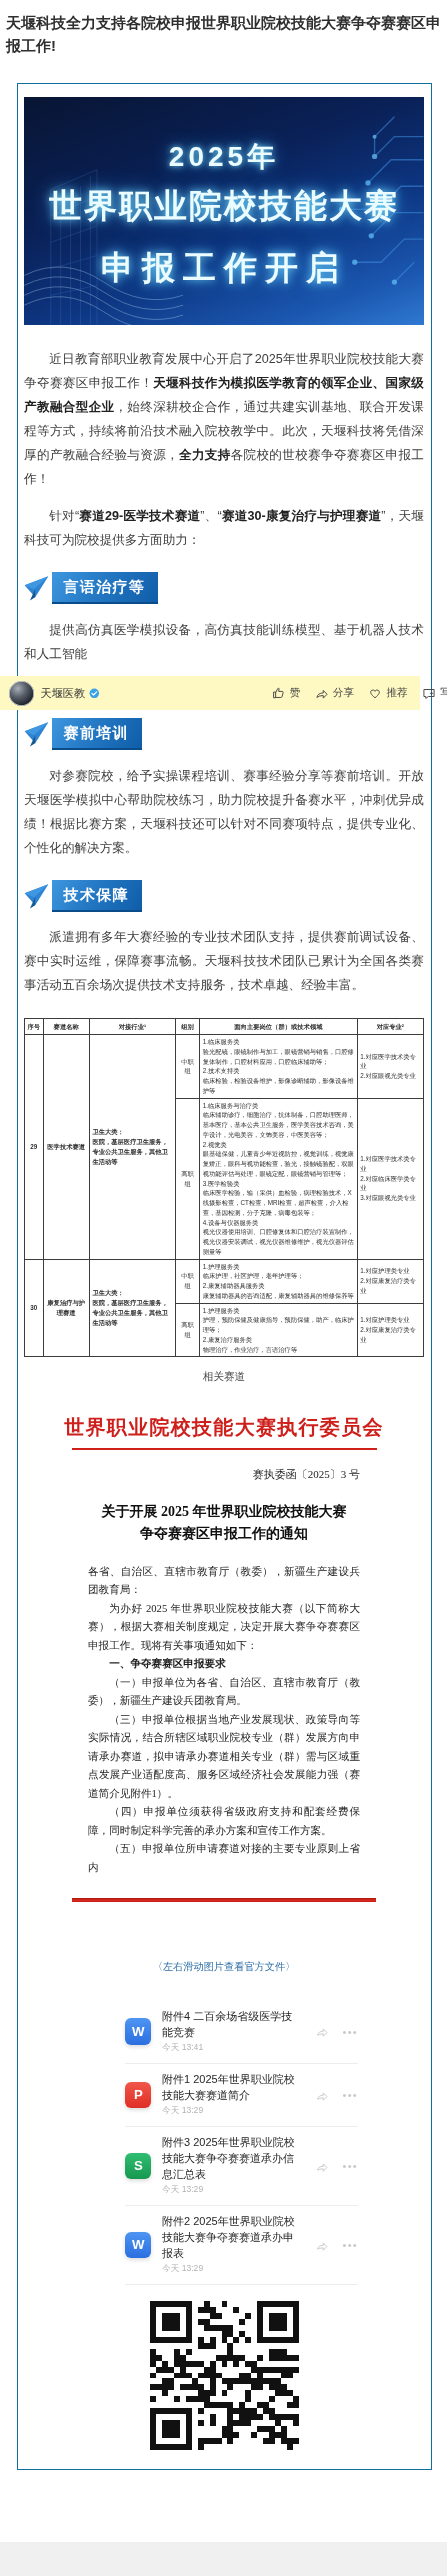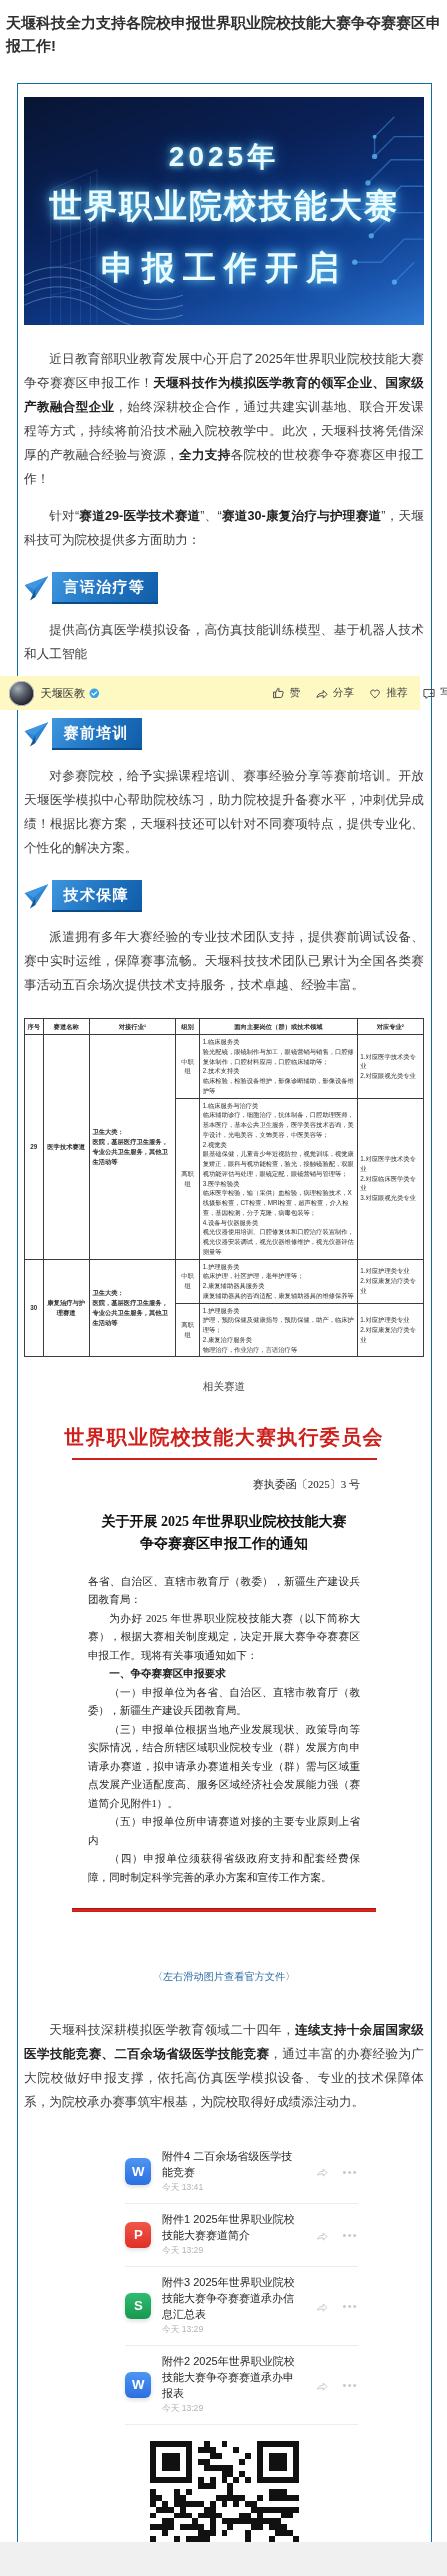--- a/index.html
+++ b/index.html
@@ -69,21 +69,21 @@
   .tracks-table{
     width:100%; border-collapse:collapse; margin-top:21px;
     font-size:6.3px; color:#2e2e2e; background:#fff;
   }
   .tracks-table th,.tracks-table td{
     border:0.7px solid #3c3c3c; padding:2px 2.6px; vertical-align:middle; line-height:1.55;
   }
   .tracks-table th{ font-weight:700; text-align:center; padding:2.6px 1.3px; }
   .td-c{ text-align:center; font-weight:700; }
   .pre{ white-space:pre-line; }
-  .table-caption{ margin-top:23px; text-align:center; font-size:10.6px; color:#4a4a4a; }
+  .table-caption{ margin-top:13px; text-align:center; font-size:10.6px; color:#4a4a4a; }
   
   .doc{ margin-top:30px; font-family:"Liberation Serif","DejaVu Serif",serif; color:#1c1c1c; }
   .doc-org{ text-align:center; font-size:20px; font-weight:700; letter-spacing:1.3px; color:#ce1f1b; }
   .doc-redline{ width:305px; height:2.6px; background:#ce1f1b; margin:6.6px auto 0; }
   .doc-body-col{ width:272px; margin:0 auto; }
   .doc-no{ margin-top:17px; text-align:right; font-size:11px; }
   .doc-title{ margin-top:18.5px; text-align:center; font-size:14px; font-weight:700; line-height:1.6; color:#101010; }
   .doc-text{ margin-top:17px; font-size:10.6px; line-height:18.5px; text-align:justify; }
   .doc-p{ text-indent:2em; }
   .doc-h{ text-indent:2em; font-weight:700; }
@@ -308,30 +308,29 @@
       <div class="doc-title">
         <div>关于开展 2025 年世界职业院校技能大赛</div>
         <div>争夺赛赛区申报工作的通知</div>
       </div>
       <div class="doc-text">
         <p>各省、自治区、直辖市教育厅（教委），新疆生产建设兵团教育局：</p>
         <p class="doc-p">为办好 2025 年世界职业院校技能大赛（以下简称大赛），根据大赛相关制度规定，决定开展大赛争夺赛赛区申报工作。现将有关事项通知如下：</p>
         <p class="doc-h">一、争夺赛赛区申报要求</p>
         <p class="doc-p">（一）申报单位为各省、自治区、直辖市教育厅（教委），新疆生产建设兵团教育局。</p>
         <p class="doc-p">（三）申报单位根据当地产业发展现状、政策导向等实际情况，结合所辖区域职业院校专业（群）发展方向申请承办赛道，拟申请承办赛道相关专业（群）需与区域重点发展产业适配度高、服务区域经济社会发展能力强（赛道简介见附件1）。</p>
+        <p class="doc-p">（四）申报单位须获得省级政府支持和配套经费保障，同时制定科学完善的承办方案和宣传工作方案。</p>
         <p class="doc-p">（五）申报单位所申请赛道对接的主要专业原则上省内</p>
-        <p class="doc-p">（四）申报单位须获得省级政府支持和配套经费保障，同时制定科学完善的承办方案和宣传工作方案。</p>
       </div>
     </div>
     <div class="doc-redline-bottom"></div>
   </div>
 
   <div class="swipe-hint">〈左右滑动图片查看官方文件〉</div>
 
-  <p class="para" style="margin-top:34px"><span>天堰科技深耕模拟医学教育领域二十四年，</span><b>连续支持十余届国家级医学技能竞赛、二百余场省级医学技能竞赛</b><span>，通过丰富的办赛经验为广大院校做好申报支撑，依托高仿真医学模拟设备、专业的技术保障体系，为院校承办赛事筑牢根基，为院校取得好成绩添注动力。</span></p>
 
   <div class="attachments" id="attachments">
       <div class="att-item">
         <div class="att-icon" style="background:linear-gradient(180deg,#4e95f2,#2b6fe0)">W</div>
         <div class="att-main">
           <div class="att-title">附件4 二百余场省级医学技能竞赛</div>
           <div class="att-time">今天 13:41</div>
         </div>
         <div class="att-actions">
           <svg viewBox="0 0 22 22" fill="none" stroke="#c9c9c9" stroke-width="1.5" stroke-linejoin="round">

